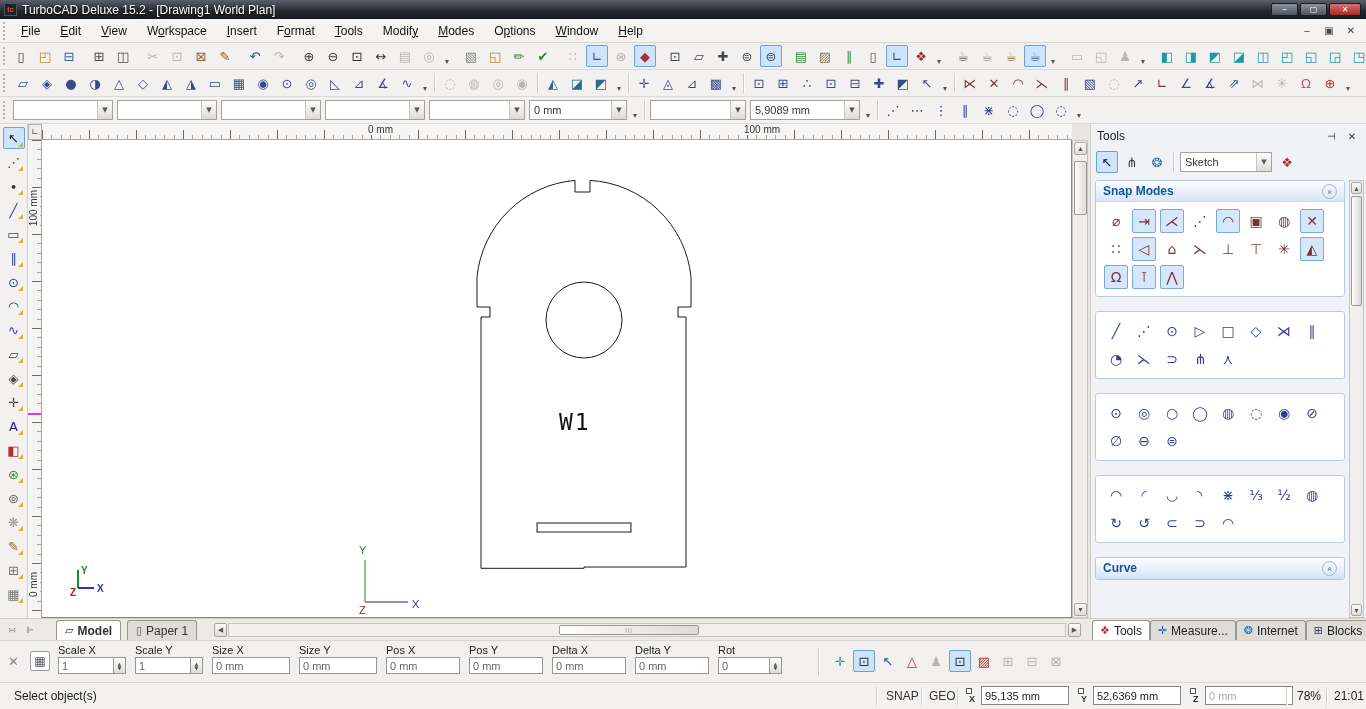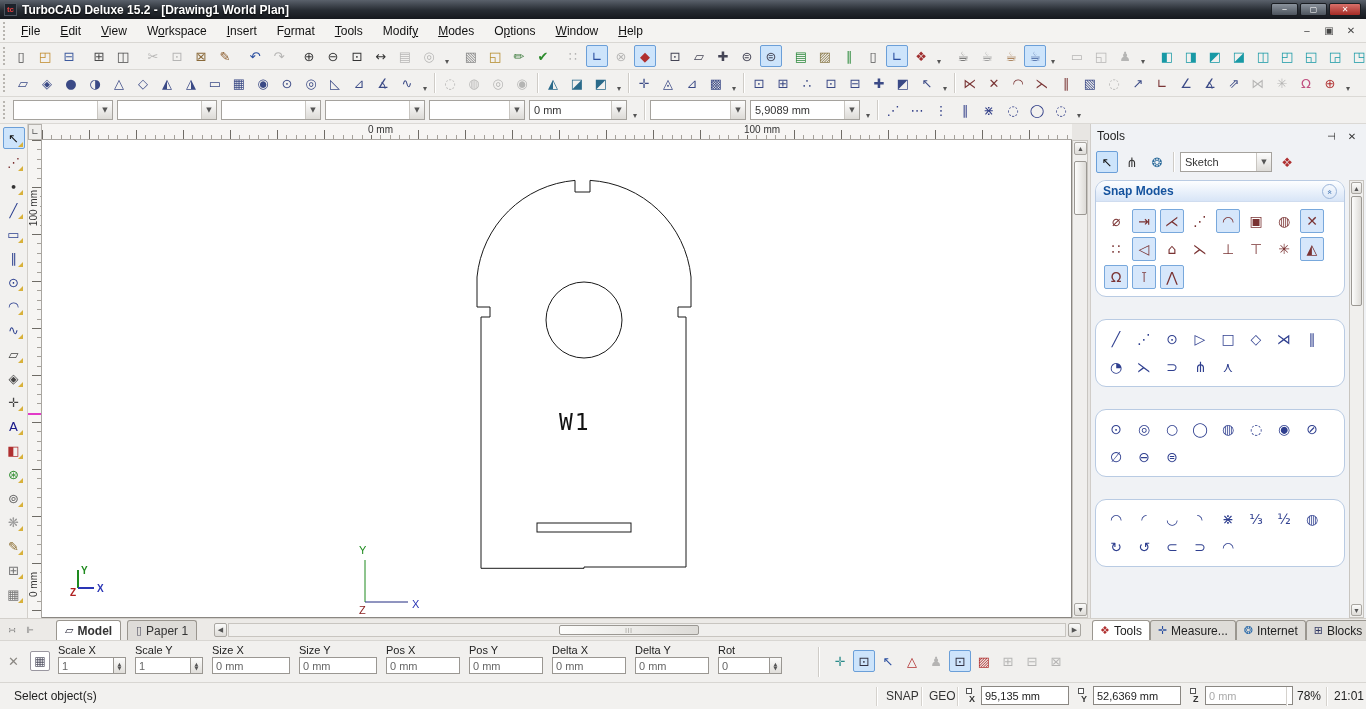--- a/index.html
+++ b/index.html
@@ -6,21 +6,21 @@
   html,body{background:#555}
   #app{position:relative;width:1366px;height:709px;background:#e8e6e3;
        font-family:"Liberation Sans",sans-serif;font-size:12px;color:#222;overflow:hidden}
   .g{font-family:"DejaVu Sans",sans-serif}
 
   
   .titlebar{position:absolute;left:0;top:0;width:100%;height:19px;
     background:linear-gradient(#5a616b,#262b32 55%,#15181d);display:flex;align-items:center;color:#fff}
   .appicon{width:13px;height:13px;margin:0 5px 0 4px;background:#1c222b;border:1px solid #4d545e;
     color:#e04040;font-size:8px;line-height:11px;text-align:center;font-weight:bold}
-  .title-text{font-size:12px;font-weight:bold;text-shadow:0 1px 2px #000}
+  .title-text{font-size:12px;font-weight:normal;text-shadow:0 1px 2px #000}
   .winbtns{margin-left:auto;display:flex;gap:2px;padding-right:5px}
   .wbtn{width:27px;height:13px;border-radius:2px;border:1px solid #1a1d22;
     background:linear-gradient(#8a929c,#4d545d);color:#fff;font-size:8px;line-height:11px;text-align:center}
   .wbtn.close{background:linear-gradient(#d9706a,#a32b26);width:32px}
 
   
   .menubar{position:absolute;left:0;top:19px;width:100%;height:24px;background:#f4f3f1;
     border-bottom:1px solid #d9d7d3;display:flex;align-items:center}
   .menu-item{padding:3px 10px;color:#111}
   .menu-item u{text-decoration:underline}
@@ -91,21 +91,21 @@
   .doctab .g{font-size:11px}
 
   
   #panel{position:absolute;left:1090px;top:124px;width:276px;height:494px;background:#f0f2f5;border-left:1px solid #d0cdc9}
   .panel-h{height:24px;display:flex;align-items:center;padding:0 6px;color:#222}
   .panel-h .ttl{font-size:12px}
   .ph-btn{width:16px;height:16px;margin-left:4px;color:#333;font-size:10px;display:flex;align-items:center;justify-content:center}
   .pin{transform:rotate(90deg)}
   .panel-tb{height:28px;display:flex;align-items:center;padding:0 4px;gap:1px}
   .panel-body{position:absolute;left:4px;right:21px;top:56px;bottom:0;overflow:hidden}
-  .sec{border:1px solid #b9cbe3;border-radius:11px;background:#fff;margin-bottom:22px;overflow:hidden}
+  .sec{border:1px solid #b9cbe3;border-radius:3px;background:#fff;margin-bottom:14px;overflow:hidden}
   .sec-h{height:21px;background:linear-gradient(#fdfeff,#d8e5f7);display:flex;align-items:center;padding:0 7px;
          border-bottom:1px solid #cfdcef}
   .sec-h .st{color:#15539e;font-weight:bold;font-size:12px}
   .sec-chev{margin-left:auto;width:15px;height:15px;border:1px solid #9ab4d8;border-radius:50%;color:#3a6fb0;
             font-size:8px;display:flex;align-items:center;justify-content:center}
   .sec-chev span{transform:rotate(90deg);letter-spacing:-1px}
   .sec-b{padding:7px 8px 3px 8px}
   .prow{display:flex;gap:4px;margin-bottom:4px}
   .pi{position:relative;width:24px;height:24px;border:1px solid transparent;border-radius:2px;
       display:flex;align-items:center;justify-content:center}
@@ -952,20 +952,28 @@
               </div>
               <div class="pi">
                 <span class="g" style="color: rgb(47, 63, 143);">⊃</span>
               </div>
               <div class="pi">
                 <span class="g" style="color: rgb(47, 63, 143);">◠</span>
               </div>
             </div>
           </div>
         </div>
+        <div class="sec">
+          <div class="sec-h">
+            <span class="st">Curve</span>
+            <div class="sec-chev">
+              <span class="g">«</span>
+            </div>
+          </div>
+        </div>
       </div>
     <div id="panelsb" class="sb">
       <div class="sbtn" style="left:1px;top:1px;width:11px;height:12px">▲</div>
       <div class="sthumb" style="left:1px;top:15px;width:11px;height:110px"></div>
       <div class="sbtn" style="left:1px;bottom:1px;width:11px;height:12px">▼</div>
     </div>
   </div>
 
   <div id="paneltabs">
       <div class="ptab active">

